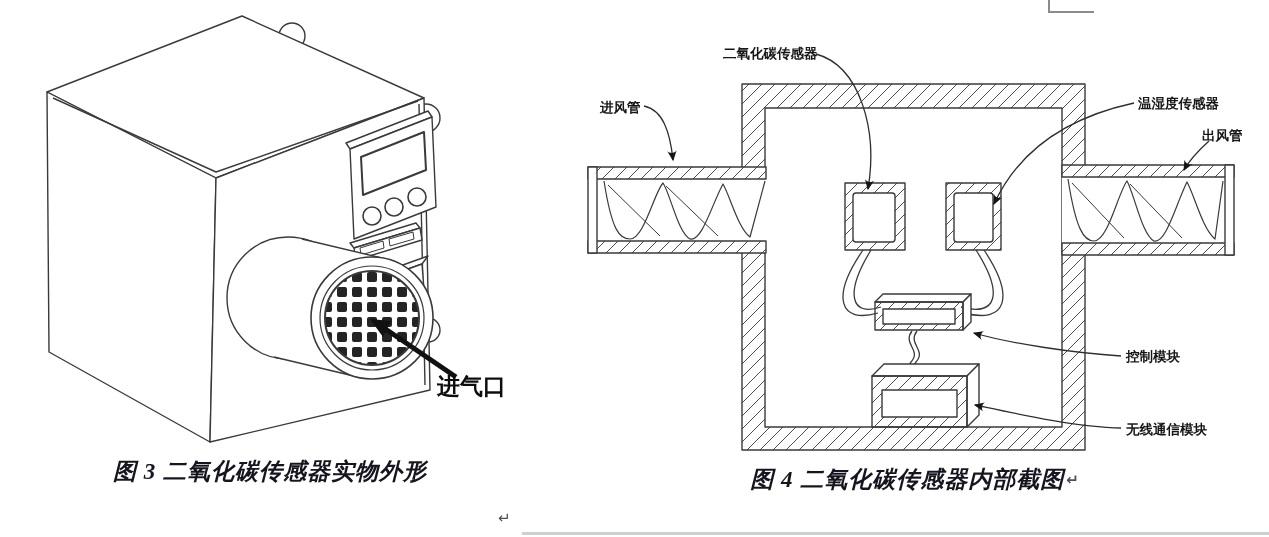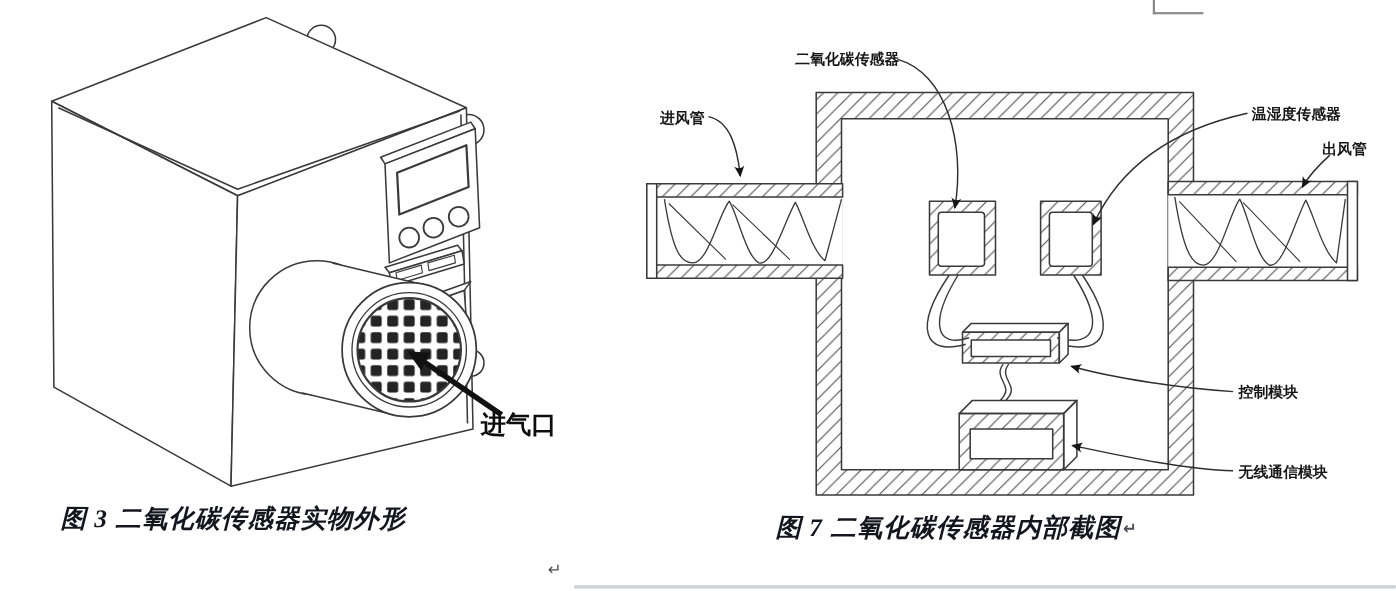--- a/index.html
+++ b/index.html
@@ -10,20 +10,21 @@
     height: 537px;
     background: #ffffff;
     overflow: hidden;
     font-family: "Liberation Sans", sans-serif;
   }
   .fig-svg { position: absolute; }
   #fig3-svg { left: 20px; top: 0; }
   #fig4-svg { left: 560px; top: 0; }
   .caption {
     position: absolute;
+    text-align: center;
     font-family: "Liberation Serif", serif;
     font-style: italic;
     font-weight: 600;
     font-size: 23px;
     letter-spacing: 1px;
     color: #15151f;
     white-space: nowrap;
   }
   #caption3 { left: 55px; top: 456px; width: 430px; }
   #caption4 { left: 705px; top: 464px; width: 420px; }
@@ -213,19 +214,19 @@
         <text class="diagram-label" x="566" y="361">控制模块</text>
         <text class="diagram-label" x="566" y="434">无线通信模块</text>
       </g>
     </g>
   </svg>
 
   <div id="caption3" class="caption">
     <span>图 3  二氧化碳传感器实物外形</span>
   </div>
   <div id="caption4" class="caption">
-    <span>图 7  二氧化碳传感器内部截图</span><span class="return-mark-inline">↵</span>
+    <span>图 4  二氧化碳传感器内部截图</span><span class="return-mark-inline">↵</span>
   </div>
 
   <div class="mid-return-mark">↵</div>
   <div class="bottom-divider"></div>
 
 </div>
 
 </body></html>

